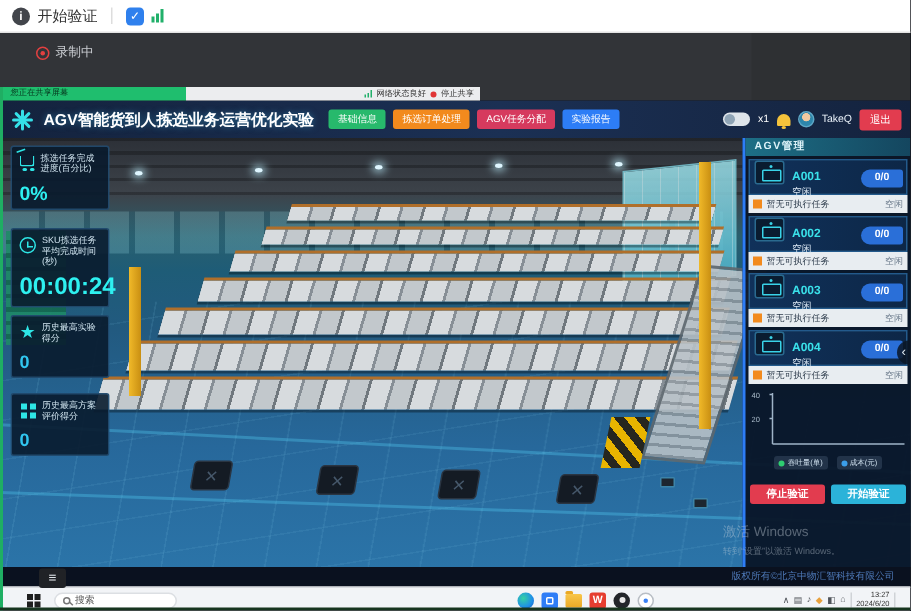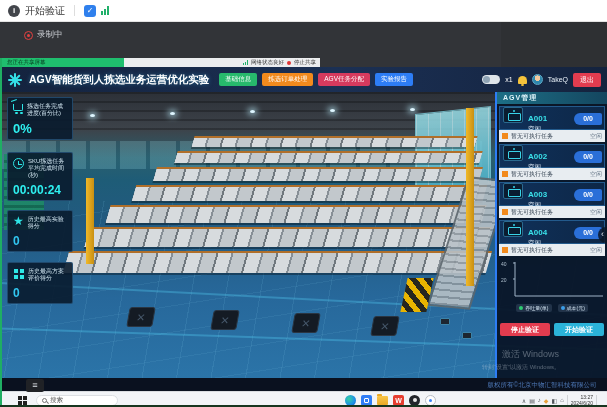--- a/index.html
+++ b/index.html
@@ -90,21 +90,21 @@
   .pillar { position:absolute; width:8px; background:linear-gradient(90deg,#f0b929,#c98f12); }
   .hazard { position:absolute; left:404px; top:186px; width:26px; height:34px; background:repeating-linear-gradient(45deg,#e8b400 0 5px,#26261f 5px 10px); transform:skewX(-12deg); }
   .fan { position:absolute; width:26px; height:20px; background:#141b24; border:1px solid #2a3542; border-radius:3px; color:#46586b; font-size:14px; line-height:18px; text-align:center; transform:skewX(-10deg); }
   .bot { position:absolute; width:10px; height:7px; background:#1d2630; border:1px solid #3c83a8; border-radius:1px; }
 
   
   .lcard { position:absolute; left:7px; width:66px; background:rgba(9,27,46,.9); border:1px solid rgba(44,96,138,.65); border-radius:2px; padding:5px 5px 3px; z-index:10; }
   .lc-row { display:flex; gap:4px; align-items:flex-start; }
   .lc-label { font-size:6px; line-height:7px; color:#cfe3ee; }
   .lc-value { font-size:13px; font-weight:bold; color:#2ef0f0; margin-top:4px; }
-  .lc-value.small { font-size:12px; }
+  .lc-value.small { font-size:16px; }
   .lc-value.blue { color:#31c6f0; font-size:12px; }
   .ico-cart { flex:none; width:10px; height:7px; border:1.4px solid #2ee6e6; border-top:none; border-radius:0 0 2px 2px; position:relative; margin-top:1px; }
   .ico-cart::before { content:""; position:absolute; top:-4px; left:-3px; width:6px; height:1.4px; background:#2ee6e6; transform:rotate(-20deg); }
   .ico-cart::after { content:""; position:absolute; bottom:-4px; left:1px; width:2.5px; height:2.5px; border-radius:50%; background:#2ee6e6; box-shadow:5px 0 0 #2ee6e6; }
   .ico-clock { flex:none; width:11px; height:11px; border:1.6px solid #2ee6e6; border-radius:50%; position:relative; }
   .ico-clock::after { content:""; position:absolute; left:4px; top:1.5px; width:1.4px; height:4px; background:#2ee6e6; }
   .ico-clock::before { content:""; position:absolute; left:4px; top:4.5px; width:3.5px; height:1.4px; background:#2ee6e6; }
   .ico-star { flex:none; color:#2ee6e6; font-size:12px; line-height:11px; }
   .ico-blocks { flex:none; width:4px; height:4px; margin:1px 6px 0 1px; background:#2ee6e6; box-shadow:6px 0 0 #2ee6e6, 0 6px 0 #2ee6e6, 6px 6px 0 #2ee6e6; }
 
@@ -136,21 +136,21 @@
   .ldot { width:4px; height:4px; border-radius:50%; }
   .ldot.g { background:#2ecc71; } .ldot.b { background:#3b9de8; }
   .lname { font-size:5px; color:#cfe0ee; white-space:nowrap; }
   .panel-btns { display:flex; gap:4px; margin:5px 3px 0; }
   .pbtn { flex:1; height:13px; border-radius:2px; color:#fff; font-size:7px; font-weight:bold; text-align:center; line-height:13px; cursor:pointer; }
   .pbtn.stop { background:#e23c4f; } .pbtn.start { background:#2bb3d9; }
 
   .collapse-tab { position:absolute; right:0; top:160px; width:9px; height:16px; background:rgba(10,22,38,.85); border-radius:8px 0 0 8px; color:#dfe9f2; font-size:9px; line-height:15px; text-align:center; z-index:35; cursor:pointer; }
 
   .watermark { position:absolute; left:482px; top:281px; z-index:60; pointer-events:none; color:rgba(205,215,225,.4); }
-  .wm1 { font-size:9px;margin-left:20px; }
+  .wm1 { font-size:9px; }
   .wm2 { font-size:6px; margin-top:2px; }
 
   .app-footer { position:absolute; left:0; top:311px; width:607px; height:13px; background:#0a111f; z-index:25; }
   .copyright { position:absolute; right:4px; top:0; width:122px; text-align:center; font-size:6.5px; line-height:13px; color:#4e79b8; white-space:nowrap; }
 
   
   .annot-btn { position:absolute; left:26px; top:379px; width:18px; height:13px; background:#202226; border-radius:2px; color:#dfe3e8; font-size:9px; line-height:12px; text-align:center; z-index:70; cursor:pointer; }
 
   
   .taskbar { position:absolute; left:0; top:391px; width:607px; height:16px; background:#f2f4f7; border-top:1px solid #d9dce0; z-index:65; }

